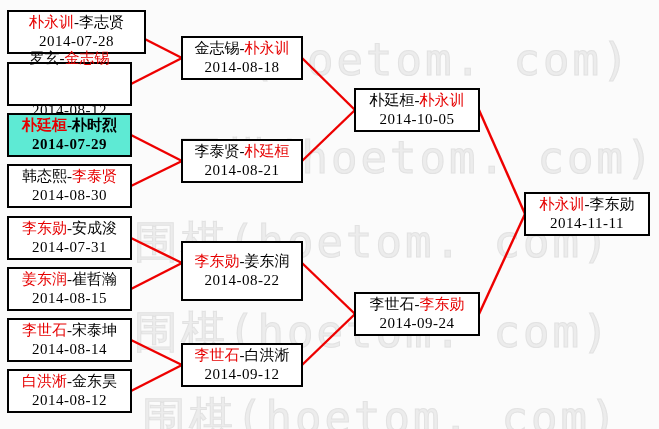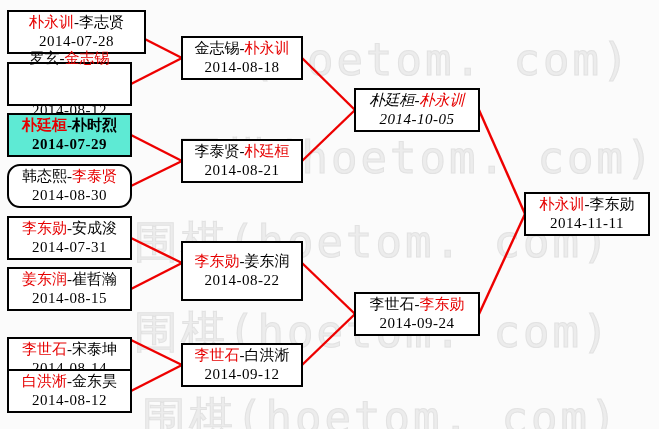--- a/index.html
+++ b/index.html
@@ -57,33 +57,33 @@
       <div class="date">2014-07-28</div>
     </div>
     <div class="match" style="left: 7px; top: 62px; width: 125px; height: 44px; border-color: rgb(0, 0, 0); background: rgb(255, 255, 255); gap: 33px;">
       <div class="players"><span>罗玄</span><span>-</span><span class="win">金志锡</span></div>
       <div class="date">2014-08-12</div>
     </div>
     <div class="match" style="left: 7px; top: 113px; width: 125px; height: 44px; border-color: rgb(0, 0, 0); background: #5eead4; font-weight: bold;">
       <div class="players"><span class="win">朴廷桓</span><span>-</span><span>朴时烈</span></div>
       <div class="date">2014-07-29</div>
     </div>
-    <div class="match" style="left: 7px; top: 164px; width: 125px; height: 44px; border-color: rgb(0, 0, 0); background: rgb(255, 255, 255); border-radius: 13px;">
+    <div class="match" style="left: 7px; top: 164px; width: 125px; height: 44px; border-color: rgb(0, 0, 0); background: rgb(255, 255, 255);">
       <div class="players"><span>韩态熙</span><span>-</span><span class="win">李泰贤</span></div>
       <div class="date">2014-08-30</div>
     </div>
     <div class="match" style="left: 7px; top: 216px; width: 125px; height: 44px; border-color: rgb(0, 0, 0); background: rgb(255, 255, 255);">
       <div class="players"><span class="win">李东勋</span><span>-</span><span>安成浚</span></div>
       <div class="date">2014-07-31</div>
     </div>
     <div class="match" style="left: 7px; top: 267px; width: 125px; height: 44px; border-color: rgb(0, 0, 0); background: rgb(255, 255, 255);">
       <div class="players"><span class="win">姜东润</span><span>-</span><span>崔哲瀚</span></div>
       <div class="date">2014-08-15</div>
     </div>
-    <div class="match" style="left: 7px; top: 318px; width: 125px; height: 44px; border-color: rgb(0, 0, 0); background: rgb(255, 255, 255); margin-top: 19px;">
+    <div class="match" style="left: 7px; top: 318px; width: 125px; height: 44px; border-color: rgb(0, 0, 0); background: rgb(255, 255, 255);">
       <div class="players"><span class="win">李世石</span><span>-</span><span>宋泰坤</span></div>
       <div class="date">2014-08-14</div>
     </div>
     <div class="match" style="left: 7px; top: 369px; width: 125px; height: 44px; border-color: rgb(0, 0, 0); background: rgb(255, 255, 255);">
       <div class="players"><span class="win">白洪淅</span><span>-</span><span>金东昊</span></div>
       <div class="date">2014-08-12</div>
     </div>
     <div class="match" style="left: 181px; top: 36px; width: 122px; height: 44px; border-color: rgb(0, 0, 0); background: rgb(255, 255, 255);">
       <div class="players"><span>金志锡</span><span>-</span><span class="win">朴永训</span></div>
       <div class="date">2014-08-18</div>
@@ -93,21 +93,21 @@
       <div class="date">2014-08-21</div>
     </div>
     <div class="match" style="left: 181px; top: 241px; width: 122px; height: 60px; border-color: rgb(0, 0, 0); background: rgb(255, 255, 255);">
       <div class="players"><span class="win">李东勋</span><span>-</span><span>姜东润</span></div>
       <div class="date">2014-08-22</div>
     </div>
     <div class="match" style="left: 181px; top: 343px; width: 122px; height: 44px; border-color: rgb(0, 0, 0); background: rgb(255, 255, 255);">
       <div class="players"><span class="win">李世石</span><span>-</span><span>白洪淅</span></div>
       <div class="date">2014-09-12</div>
     </div>
-    <div class="match" style="left: 354px; top: 88px; width: 126px; height: 44px; border-color: rgb(0, 0, 0); background: rgb(255, 255, 255); font-style: italic;">
+    <div class="match" style="left: 354px; top: 88px; width: 126px; height: 44px; border-color: rgb(0, 0, 0); background: rgb(255, 255, 255);">
       <div class="players"><span>朴廷桓</span><span>-</span><span class="win">朴永训</span></div>
       <div class="date">2014-10-05</div>
     </div>
     <div class="match" style="left: 354px; top: 292px; width: 126px; height: 44px; border-color: rgb(0, 0, 0); background: rgb(255, 255, 255);">
       <div class="players"><span>李世石</span><span>-</span><span class="win">李东勋</span></div>
       <div class="date">2014-09-24</div>
     </div>
     <div class="match" style="left: 524px; top: 192px; width: 126px; height: 44px; border-color: rgb(0, 0, 0); background: rgb(255, 255, 255);">
       <div class="players"><span class="win">朴永训</span><span>-</span><span>李东勋</span></div>
       <div class="date">2014-11-11</div>

